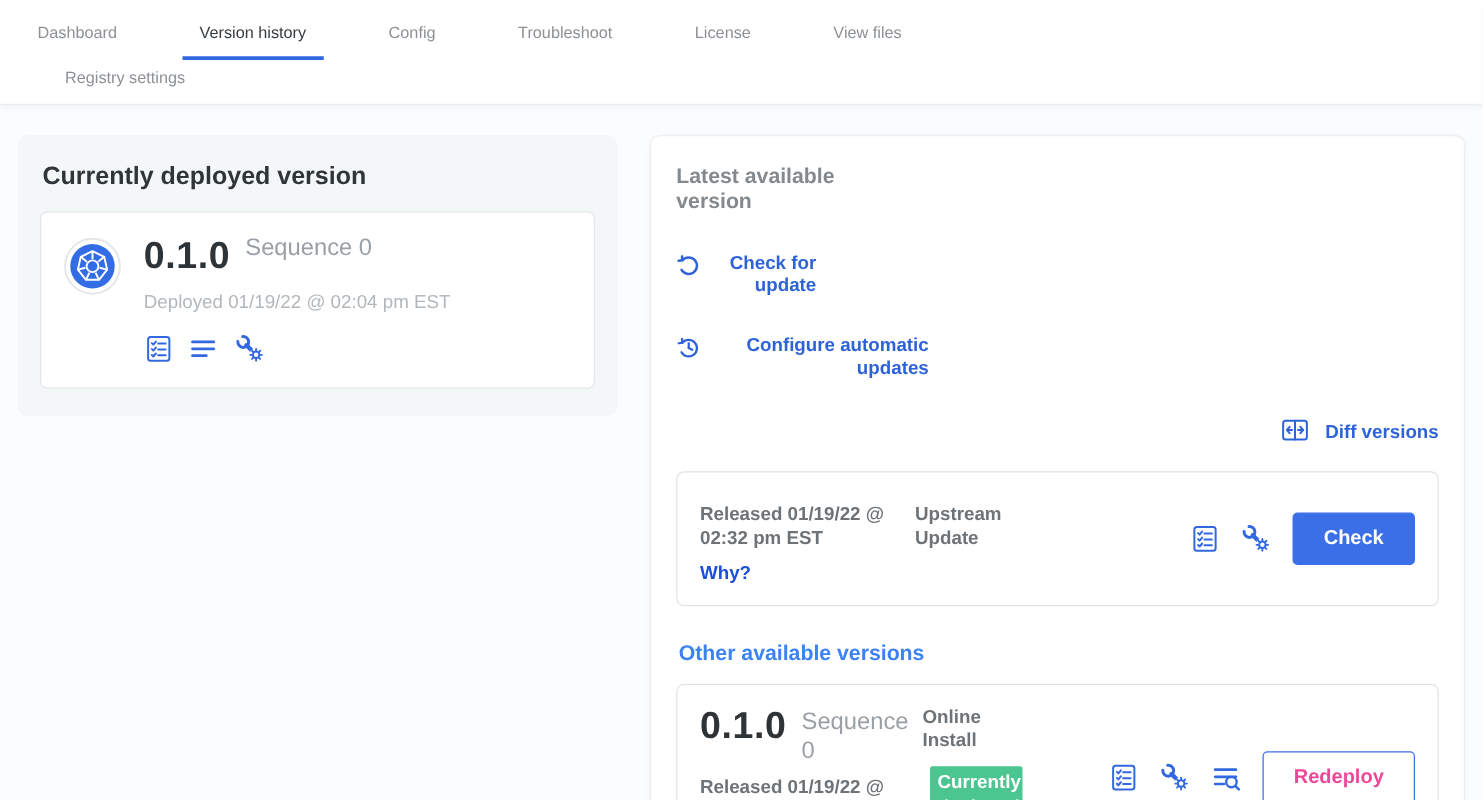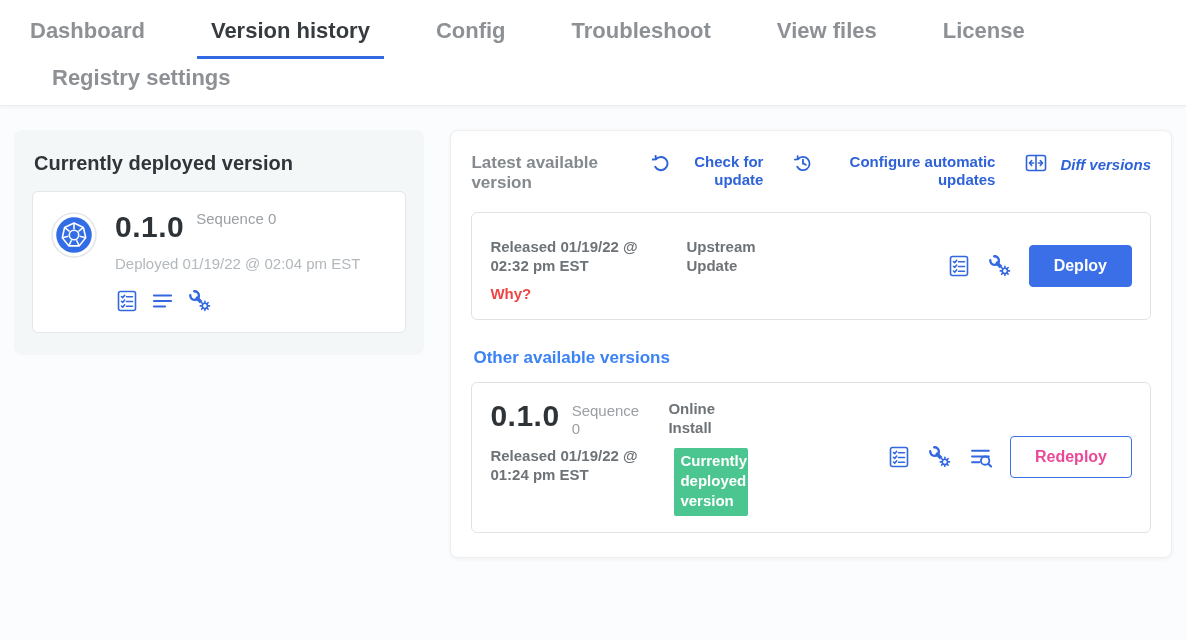--- a/index.html
+++ b/index.html
@@ -7,79 +7,79 @@
   body {
     width:1186px; height:640px; overflow:hidden;
     font-family:"Liberation Sans","DejaVu Sans",sans-serif;
     background:#fbfcfd; color:#32373c;
   }
 
   
   .nav { background:#fff; padding:6px 16px 0; border-bottom:1px solid #ebedef; box-shadow:0 2px 3px rgba(0,0,0,.04); }
   .nav-row { display:flex; }
   .tab {
-    font-size:22px; font-weight:bold; color:#8d9195;
+    font-size:13px; font-weight:normal; color:#8d9195;
     padding:12px 14px; margin-right:38px; cursor:pointer;
     border-bottom:3px solid transparent; white-space:nowrap;
   }
   .tab.active { color:#363b40; border-bottom-color:#3268e0; }
   .nav-row2 .tab { margin-left:22px; padding-top:6px; padding-bottom:14px; border-bottom:none; }
 
   
   .content { display:flex; align-items:flex-start; gap:26px; padding:24px 14px; }
 
   
   .deployed-card { width:480px; background:#f4f7f7; border-radius:8px; padding:14px 18px 22px; }
   .deployed-card h2 { margin:8px 2px 16px; font-size:20px; color:#30353a; }
   .deployed-inner { background:#fff; border:1px solid #e3e7e9; border-radius:6px; padding:18px; display:flex; gap:18px; }
   .k8s-badge { width:46px; height:46px; flex:0 0 auto; margin-top:2px; }
   .version-big { font-size:30px; font-weight:bold; color:#2e3338; letter-spacing:.5px; line-height:1.1; }
-  .seq { font-size:15px; color:#9aa0a5; margin-left:12px; }
+  .seq { font-size:19px; color:#9aa0a5; margin-left:12px; }
   .seq-wrap { display:inline-block; width:70px; line-height:1.2; margin-top:3px; vertical-align:top; }
   .deployed-date { color:#b3b8bc; font-size:15px; margin:12px 0 16px; }
   .icon-row { display:flex; gap:12px; align-items:center; }
   .aicon { display:inline-flex; cursor:pointer; }
 
   
   .available-card { flex:1; background:#fff; border:1px solid #edeff1; border-radius:8px; padding:18px 20px 24px; box-shadow:0 1px 4px rgba(0,0,0,.05); }
-  .ac-header { display:flex; align-items:flex-start; gap:30px; padding:4px 0 4px; }
+  .ac-header { display:flex; align-items:flex-start; gap:30px; padding:4px 0 4px;flex-direction:column; }
   .ac-title { width:150px; margin:0; font-size:17px; font-weight:bold; color:#84898d; line-height:1.2; }
   .hlink { display:flex; gap:12px; color:#2e63d8; font-weight:bold; font-size:15px; line-height:1.2; cursor:pointer; align-items:flex-start;text-align:right; }
   .hlink svg { flex:0 0 auto; margin-top:0px; }
   .hl-check .txt { display:inline-block; width:80px; }
   .hl-config .txt { display:inline-block; width:170px; }
-  .hlink.diff { margin-left:auto; align-items:center; white-space:nowrap;font-style:italic; }
+  .hlink.diff { margin-left:auto; align-items:center; white-space:nowrap; }
 
   .version-row { border:1px solid #dfe3e6; border-radius:6px; padding:16px 18px; display:flex; margin-top:14px; background:#fff; }
   .vr-top { display:flex; align-items:flex-start; }
-  .vr-mid { display:flex; gap:24px; margin-top:8px; }
+  .vr-mid { display:flex; margin-top:8px; }
   .released { width:172px; font-weight:bold; color:#6e7377; font-size:15px; line-height:1.3; margin-top:8px; }
   .vr-mid .released { margin-top:0; }
   .source { width:86px; font-weight:bold; color:#6e7377; font-size:15px; line-height:1.3; }
   .changes { color:#8d9296; font-size:15px; margin-top:12px; }
-  .why { color:#ef4444; font-weight:bold; font-size:15px; margin-top:9px; display:inline-block; cursor:pointer; }
+  .why { color:#1d4ed8; font-weight:bold; font-size:15px; margin-top:9px; display:inline-block; cursor:pointer; }
   .vr-controls { margin-left:auto; display:flex; align-items:center; gap:16px; }
   .btn { font-family:inherit; font-size:16px; font-weight:bold; border-radius:4px; padding:11px 24px; cursor:pointer; }
   .btn-primary { background:#3a6fe8; color:#fff; border:1px solid #3a6fe8; }
   .btn-outline { background:#fff; color:#ec4899; border:1px solid #3a6fe8; }
   .other-heading { font-size:17px; font-weight:bold; color:#3b82f6; margin:28px 2px 0; }
   .source-col { margin-left:6px; display:flex; flex-direction:column; align-items:center; }
   .badge { margin-top:10px; background:#4cc690; color:#fff; font-weight:bold; font-size:15px; line-height:1.35; padding:3px 6px 4px; width:74px; border-radius:2px; }
 </style>
 </head>
 <body>
 
 <header class="nav">
   <div class="nav-row">
     <div class="tab">Dashboard</div>
     <div class="tab active">Version history</div>
     <div class="tab">Config</div>
     <div class="tab">Troubleshoot</div>
+    <div class="tab">License</div>
     <div class="tab">View files</div>
-    <div class="tab">License</div>
   </div>
   <div class="nav-row nav-row2">
     <div class="tab">Registry settings</div>
   </div>
 </header>
 
 <main class="content">
 
   <section class="deployed-card">
     <h2>Currently deployed version</h2>
@@ -219,21 +219,21 @@
                 <line x1="18.7" y1="18.7" x2="19.5" y2="19.5"></line>
               <line x1="16.5" y1="19.6" x2="16.5" y2="20.8"></line>
                 <line x1="14.3" y1="18.7" x2="13.5" y2="19.5"></line>
               <line x1="13.4" y1="16.5" x2="12.2" y2="16.5"></line>
                 <line x1="14.3" y1="14.3" x2="13.5" y2="13.5"></line>
               <line x1="16.5" y1="13.4" x2="16.5" y2="12.2"></line>
                 <line x1="18.7" y1="14.3" x2="19.5" y2="13.5"></line>
             </g>
           </svg>
         </span>
-        <button class="btn btn-primary">Deploy</button>
+        <button class="btn btn-primary">Check</button>
       </div>
     </div>
 
     <h3 class="other-heading">Other available versions</h3>
 
     <div class="version-row">
       <div class="vr-left">
         <div class="vr-top">
           <span class="version-big">0.1.0</span>
           <span class="seq seq-wrap">Sequence 0</span>

